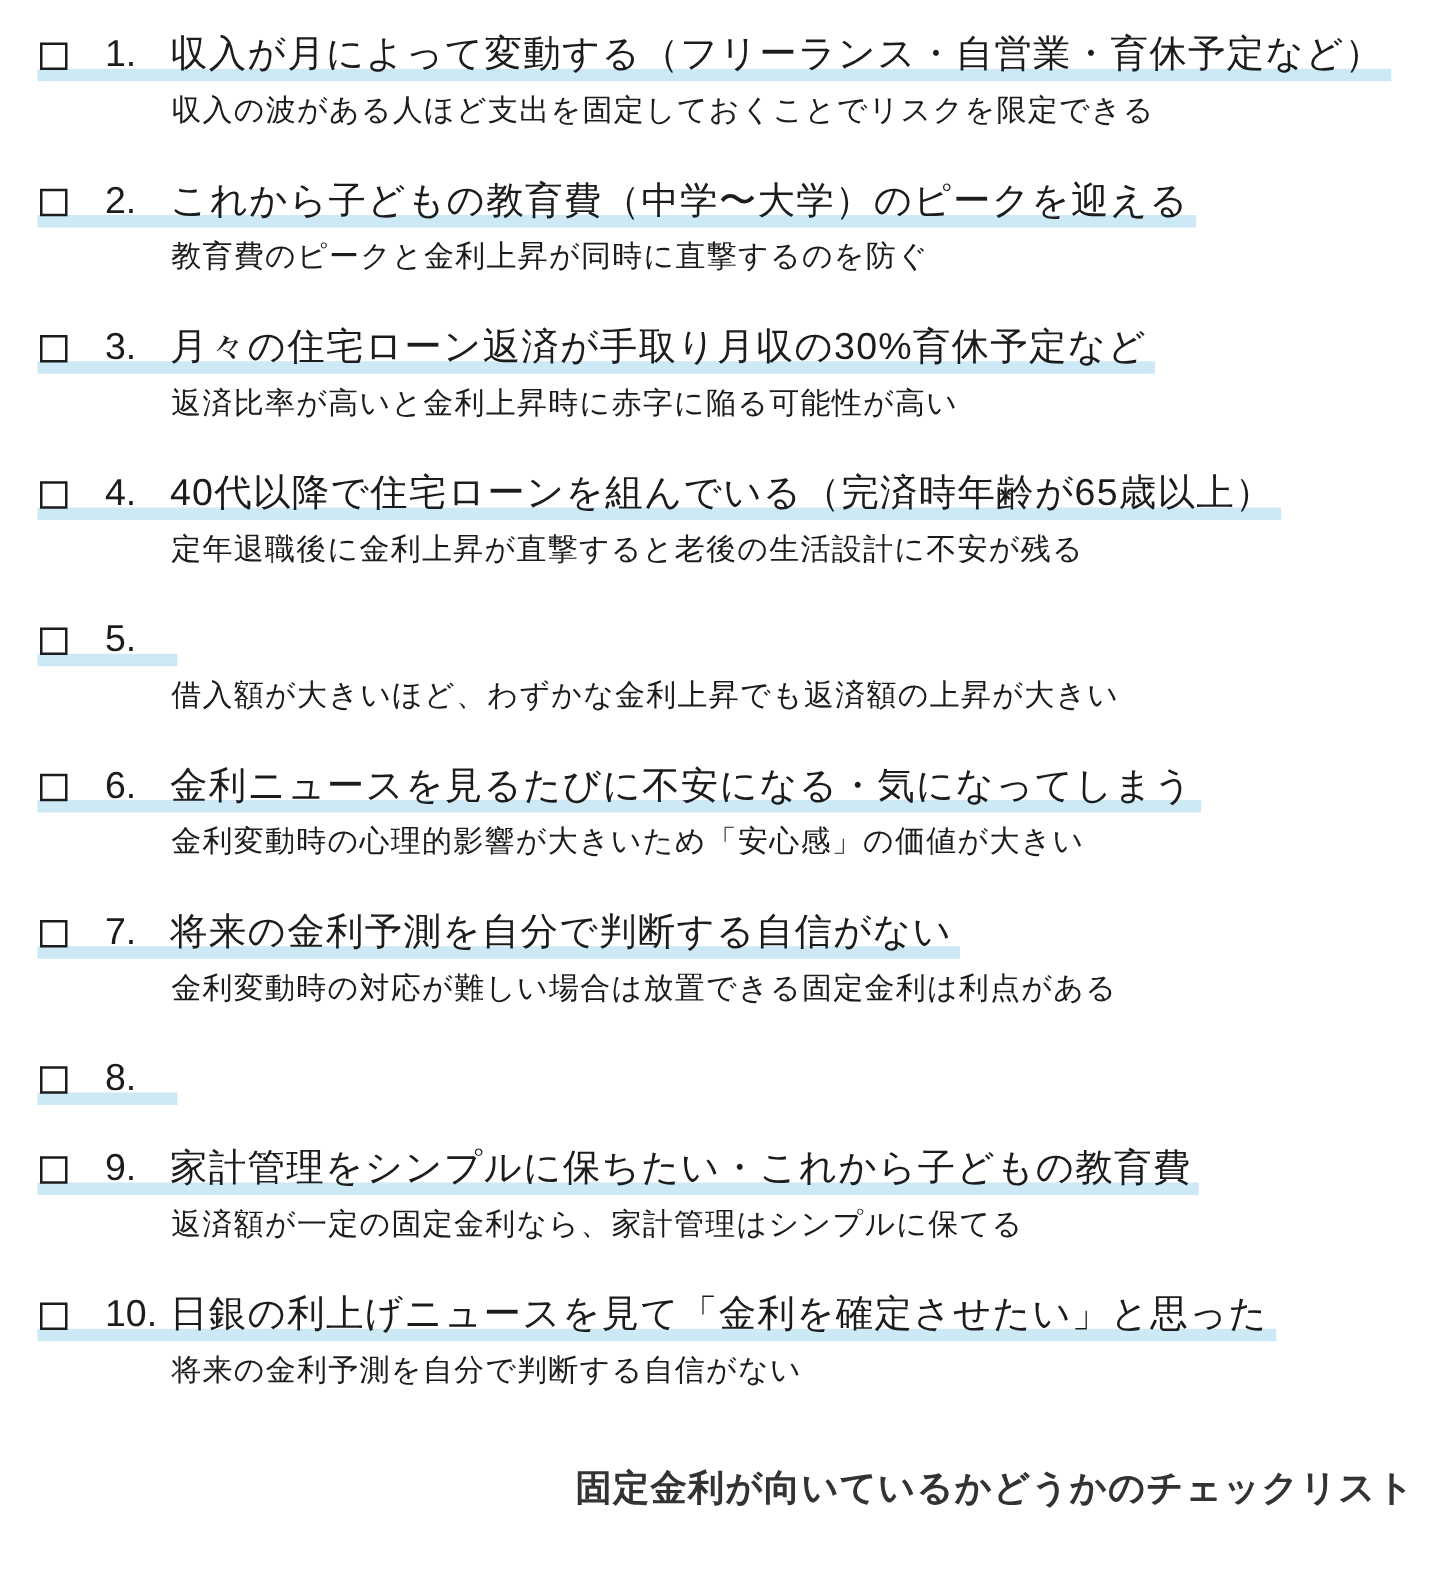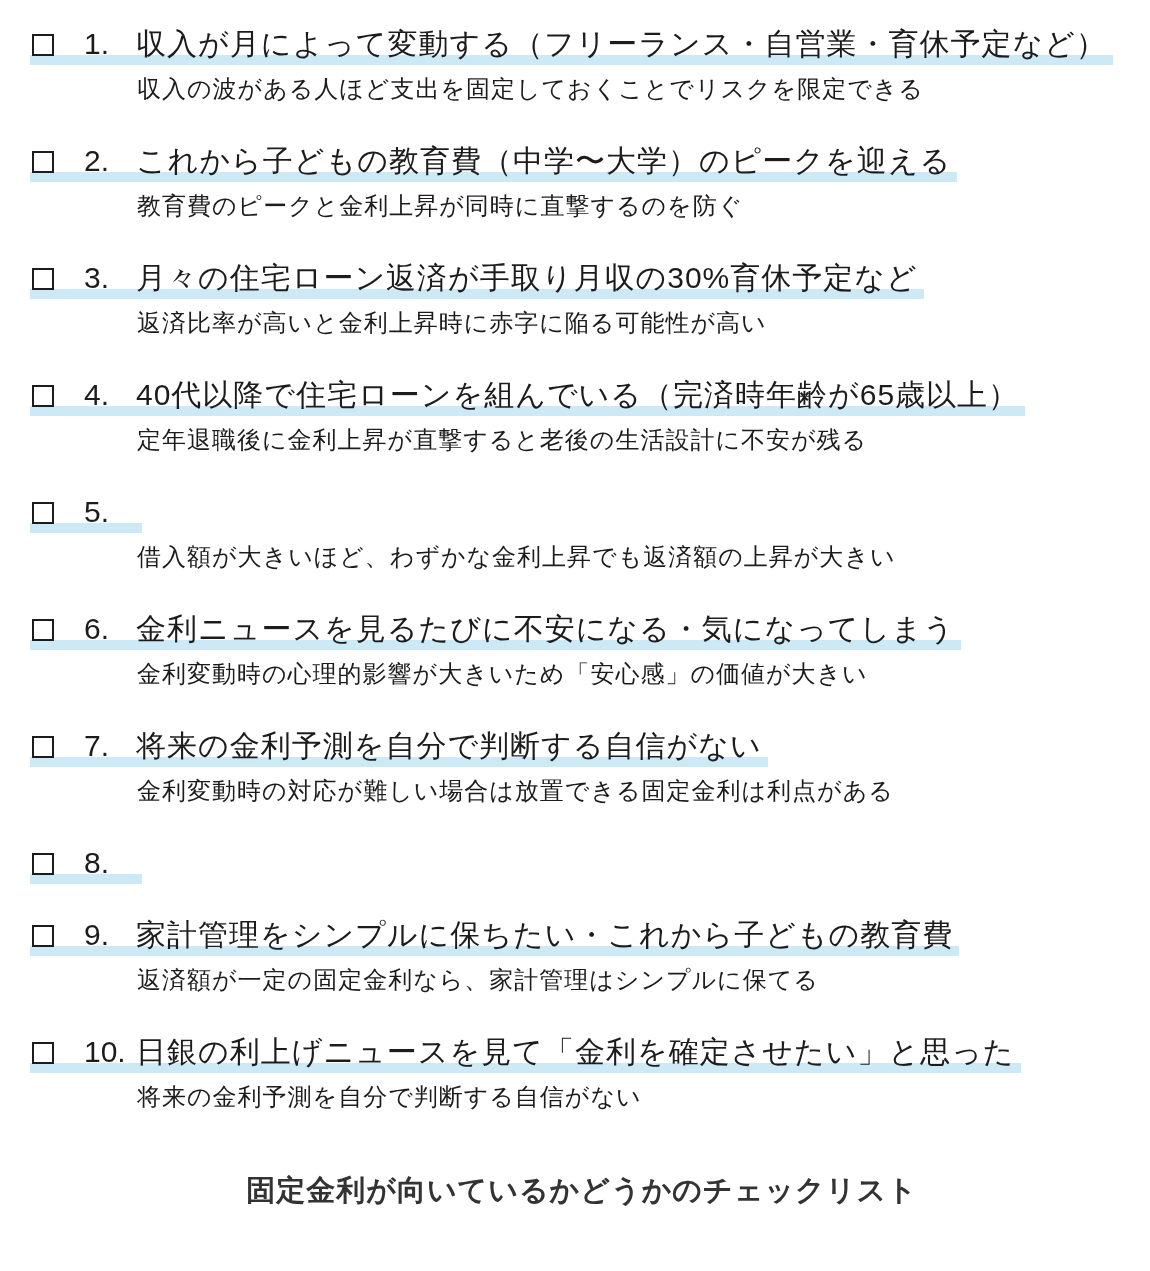--- a/index.html
+++ b/index.html
@@ -67,21 +67,21 @@
   .desc {
     font-size: 24px;
     line-height: 40px;
     letter-spacing: 1px;
     padding-left: 105px;
     margin-top: 5px;
     white-space: nowrap;
   }
   .caption {
     margin-top: 54px;
-    text-align: center;
+    text-align: right;
     font-size: 29px;
     font-weight: bold;
     letter-spacing: 1px;
     color: #333333;
   }
 </style>
 </head>
 <body>
 
 <div class="page">

